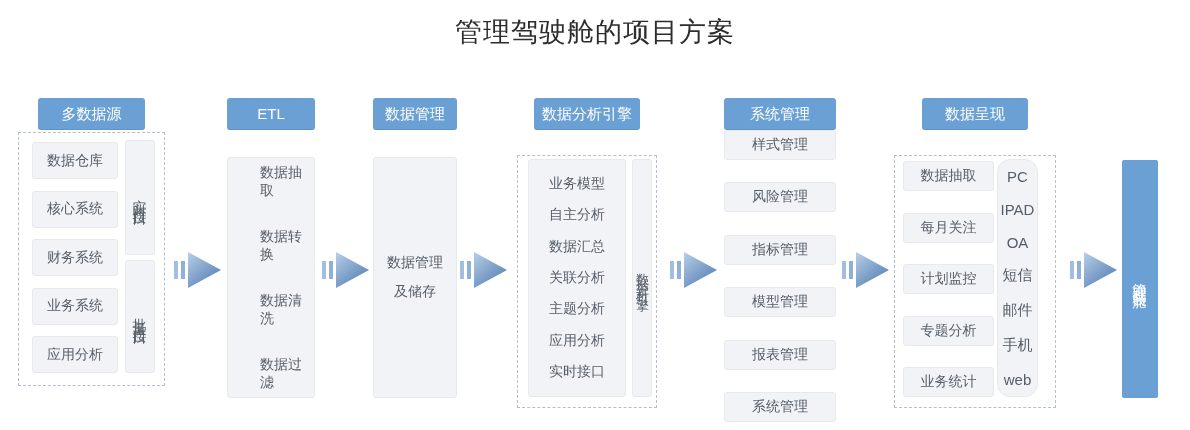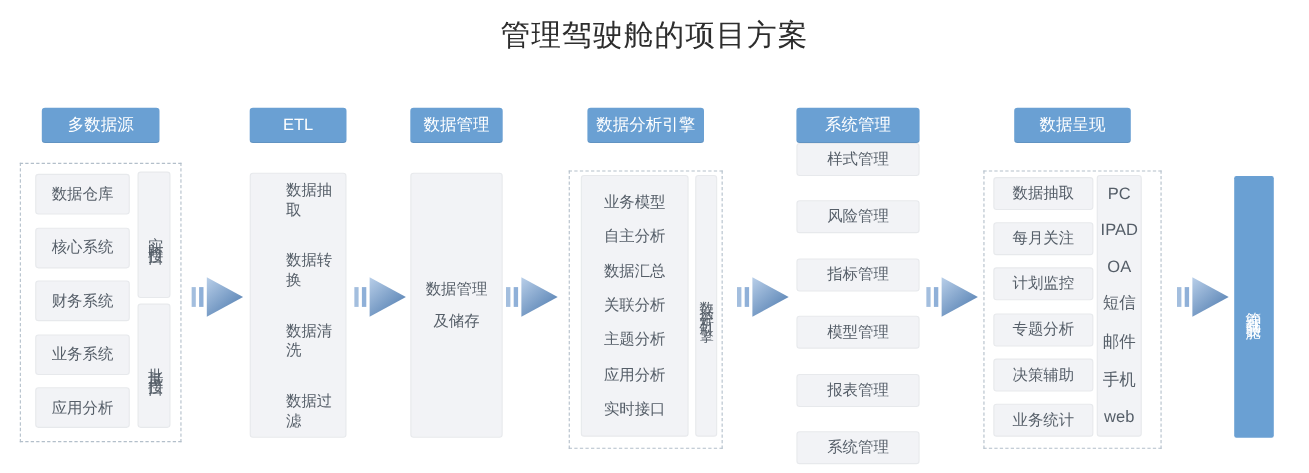--- a/index.html
+++ b/index.html
@@ -19,21 +19,21 @@
   .box{background:#f2f3f6;border:1px solid #e7e9ec;border-radius:3px;color:#555e68;
        font-size:14px;display:flex;align-items:center;justify-content:center;box-sizing:border-box;}
   .panel{background:#f2f3f6;border:1px solid #e7e9ec;border-radius:3px;color:#555e68;
          font-size:14px;box-sizing:border-box;}
 
   .vtext{writing-mode:vertical-rl;text-orientation:upright;letter-spacing:5px;}
 
   
   .c1{left:18px;width:147px;}
   .c1 .hdr{width:107px;}
-  .c1 .dashed{margin-top:18px;height:254px;font-family:Liberation Serif, serif;}
+  .c1 .dashed{margin-top:2px;height:254px;}
   .c1 .left-stack{position:absolute;left:13px;top:9px;bottom:12px;width:86px;
                   display:flex;flex-direction:column;justify-content:space-between;}
   .c1 .left-stack .box{height:37px;}
   .c1 .side-stack{position:absolute;right:9px;top:7px;bottom:12px;width:30px;
                   display:flex;flex-direction:column;gap:5px;}
   .c1 .side-stack .box:first-child{height:115px;}
   .c1 .side-stack .box:last-child{flex:1;}
 
   
   .c2{left:227px;width:88px;}
@@ -65,21 +65,21 @@
 
   
   .c6{left:894px;width:162px;}
   .c6 .hdr{width:106px;}
   .c6 .dashed{margin-top:25px;height:253px;}
   .c6 .left-stack{position:absolute;left:8px;top:5px;bottom:10px;width:91px;
                   display:flex;flex-direction:column;justify-content:space-between;}
   .c6 .left-stack .box{height:30px;}
   .c6 .channels{position:absolute;right:17px;top:3px;bottom:10px;width:41px;
                 display:flex;flex-direction:column;justify-content:space-around;
-                align-items:center;font-size:15px;}
+                align-items:center;font-size:15px;border-radius:13px;}
 
   
   .result{position:absolute;left:1122px;top:160px;width:36px;height:238px;background:#6aa0d3;
           border-radius:2px;display:flex;align-items:center;justify-content:center;
           color:#ffffff;font-size:14px;}
   .result .vtext{letter-spacing:3px;}
 
   .arrow{position:absolute;top:251px;width:48px;height:38px;}
 </style>
 </head>
@@ -168,21 +168,20 @@
   </div>
 
   <div class="col c6">
     <div class="hdr auto">数据呈现</div>
     <div class="dashed">
       <div class="left-stack">
         <div class="box">数据抽取</div>
         <div class="box">每月关注</div>
         <div class="box">计划监控</div>
         <div class="box">专题分析</div>
-        <div class="box">决策辅助</div>
         <div class="box">业务统计</div>
       </div>
       <div class="panel channels">
         <div>PC</div>
         <div>IPAD</div>
         <div>OA</div>
         <div>短信</div>
         <div>邮件</div>
         <div>手机</div>
         <div>web</div>

